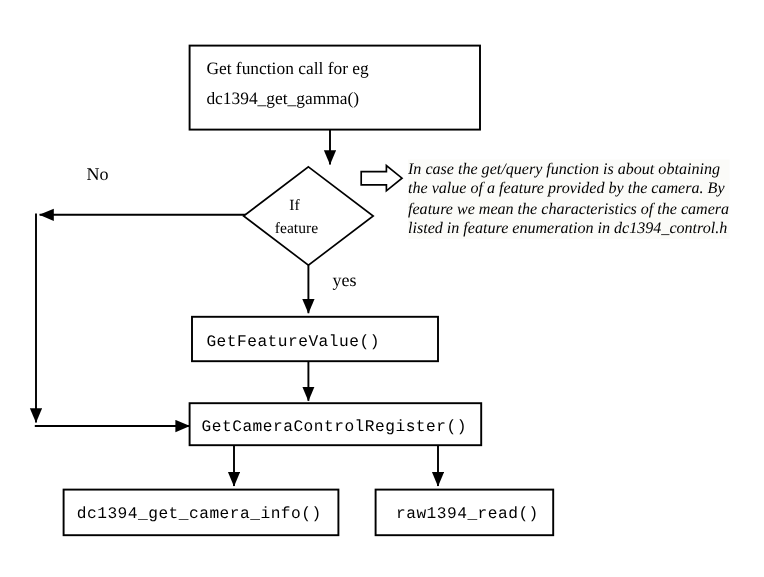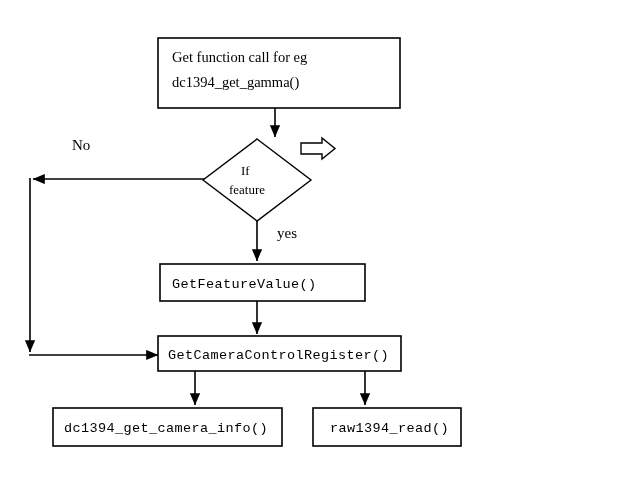--- a/index.html
+++ b/index.html
@@ -124,14 +124,15 @@
 
     <rect class="node-box" x="53" y="408" width="229" height="38"></rect>
     <text class="txt-mono" x="64" y="432">dc1394_get_camera_info()</text>
 
     <rect class="node-box" x="313" y="408" width="148" height="38"></rect>
     <text class="txt-mono" x="330" y="432">raw1394_read()</text>
 
     <polygon class="callout-arrow" points="301,143 322,143 322,138 335,148.5 322,159 322,154 301,154"></polygon>
   </svg>
 
+  <div class="annotation">In case the get/query function is about obtaining the value of a feature provided by the camera. By feature we mean the characteristics of the camera listed in feature enumeration in dc1394_control.h</div>
 
 </div>
 
 </body></html>

